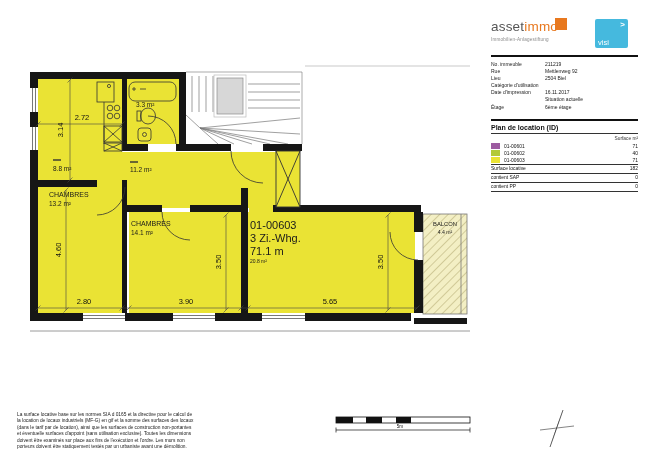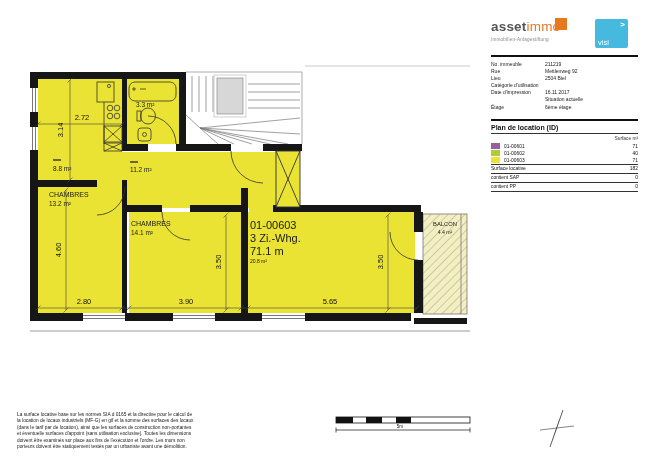--- a/index.html
+++ b/index.html
@@ -2,21 +2,21 @@
 <html><head>
 <meta charset="utf-8">
 <style>
   html,body{margin:0;padding:0;background:#fff;}
   .page{position:relative;width:652px;height:460px;background:#fff;overflow:hidden;
         font-family:"Liberation Sans",sans-serif;color:#111;}
   svg{font-family:"Liberation Sans",sans-serif;}
   
   .brand{position:absolute;left:491px;top:20px;width:147px;}
   .brand-line{font-size:13.5px;letter-spacing:.2px;line-height:14px;position:relative;}
-  .brand-asset{color:#555;font-weight:bold;}
+  .brand-asset{color:#555;}
   .brand-immo{color:#e8781e;}
   .brand-sq{position:absolute;left:64px;top:-2px;width:12px;height:12px;background:#e8781e;}
   .brand-tag{font-size:4.6px;color:#8a8a8a;margin-top:3px;letter-spacing:.2px;}
   .badge{position:absolute;left:595px;top:19px;width:33px;height:29px;background:#45b9de;
          border-radius:2px;}
   .badge-arrow{position:absolute;right:3px;top:1px;color:#fff;font-size:8px;font-weight:bold;}
   .badge-text{position:absolute;left:3px;bottom:1px;color:#fff;font-size:7.5px;}
   .hrule{position:absolute;left:491px;top:55px;width:147px;height:2px;background:#111;}
   
   .details{position:absolute;left:491px;top:61px;width:147px;font-size:5px;line-height:6.6px;color:#222;}

